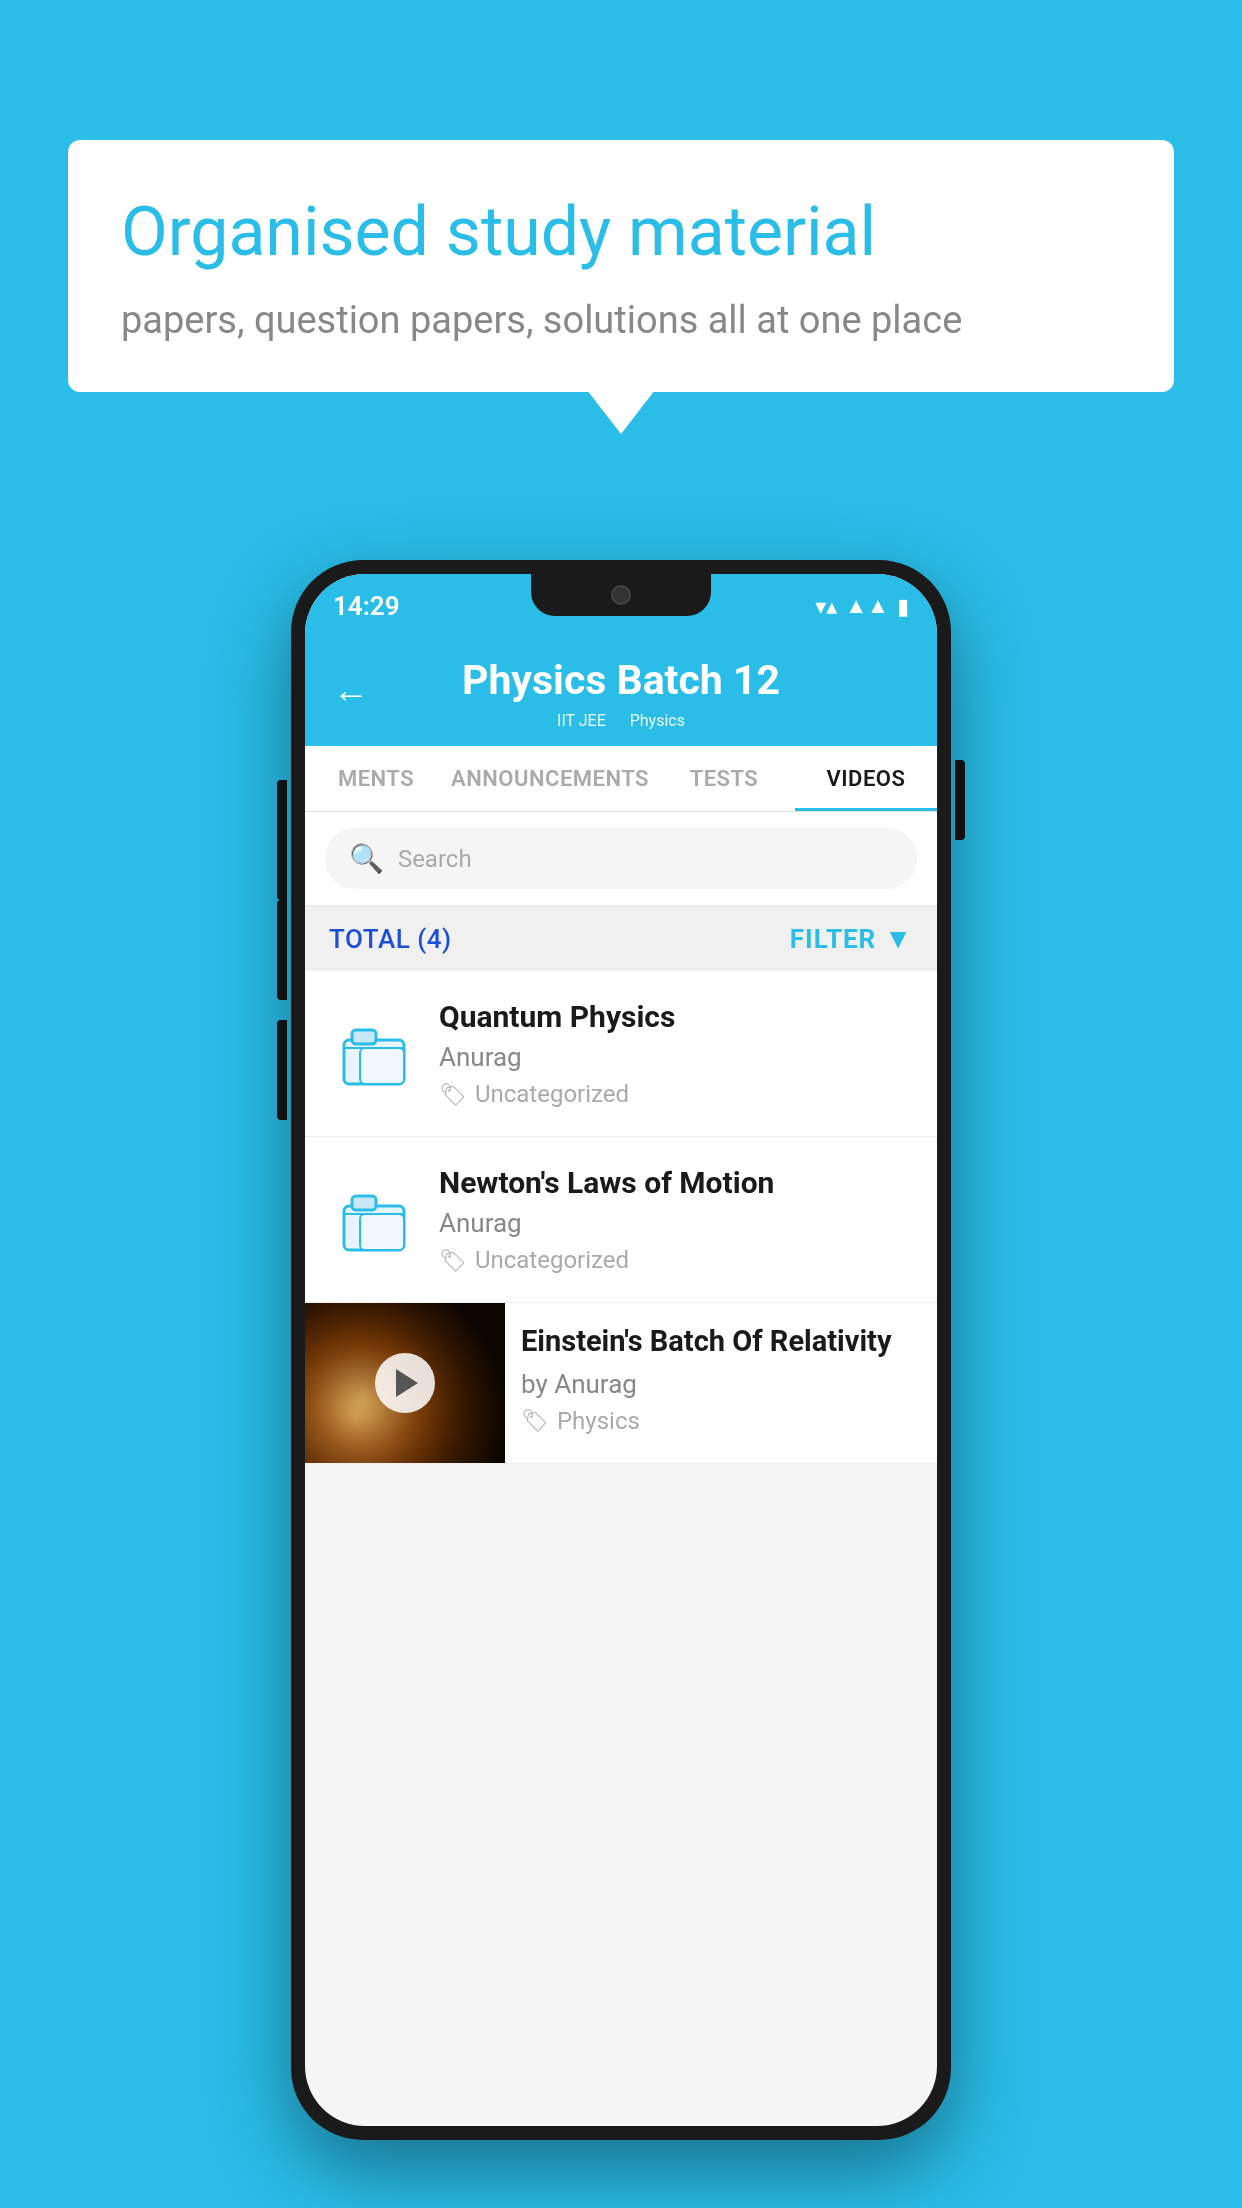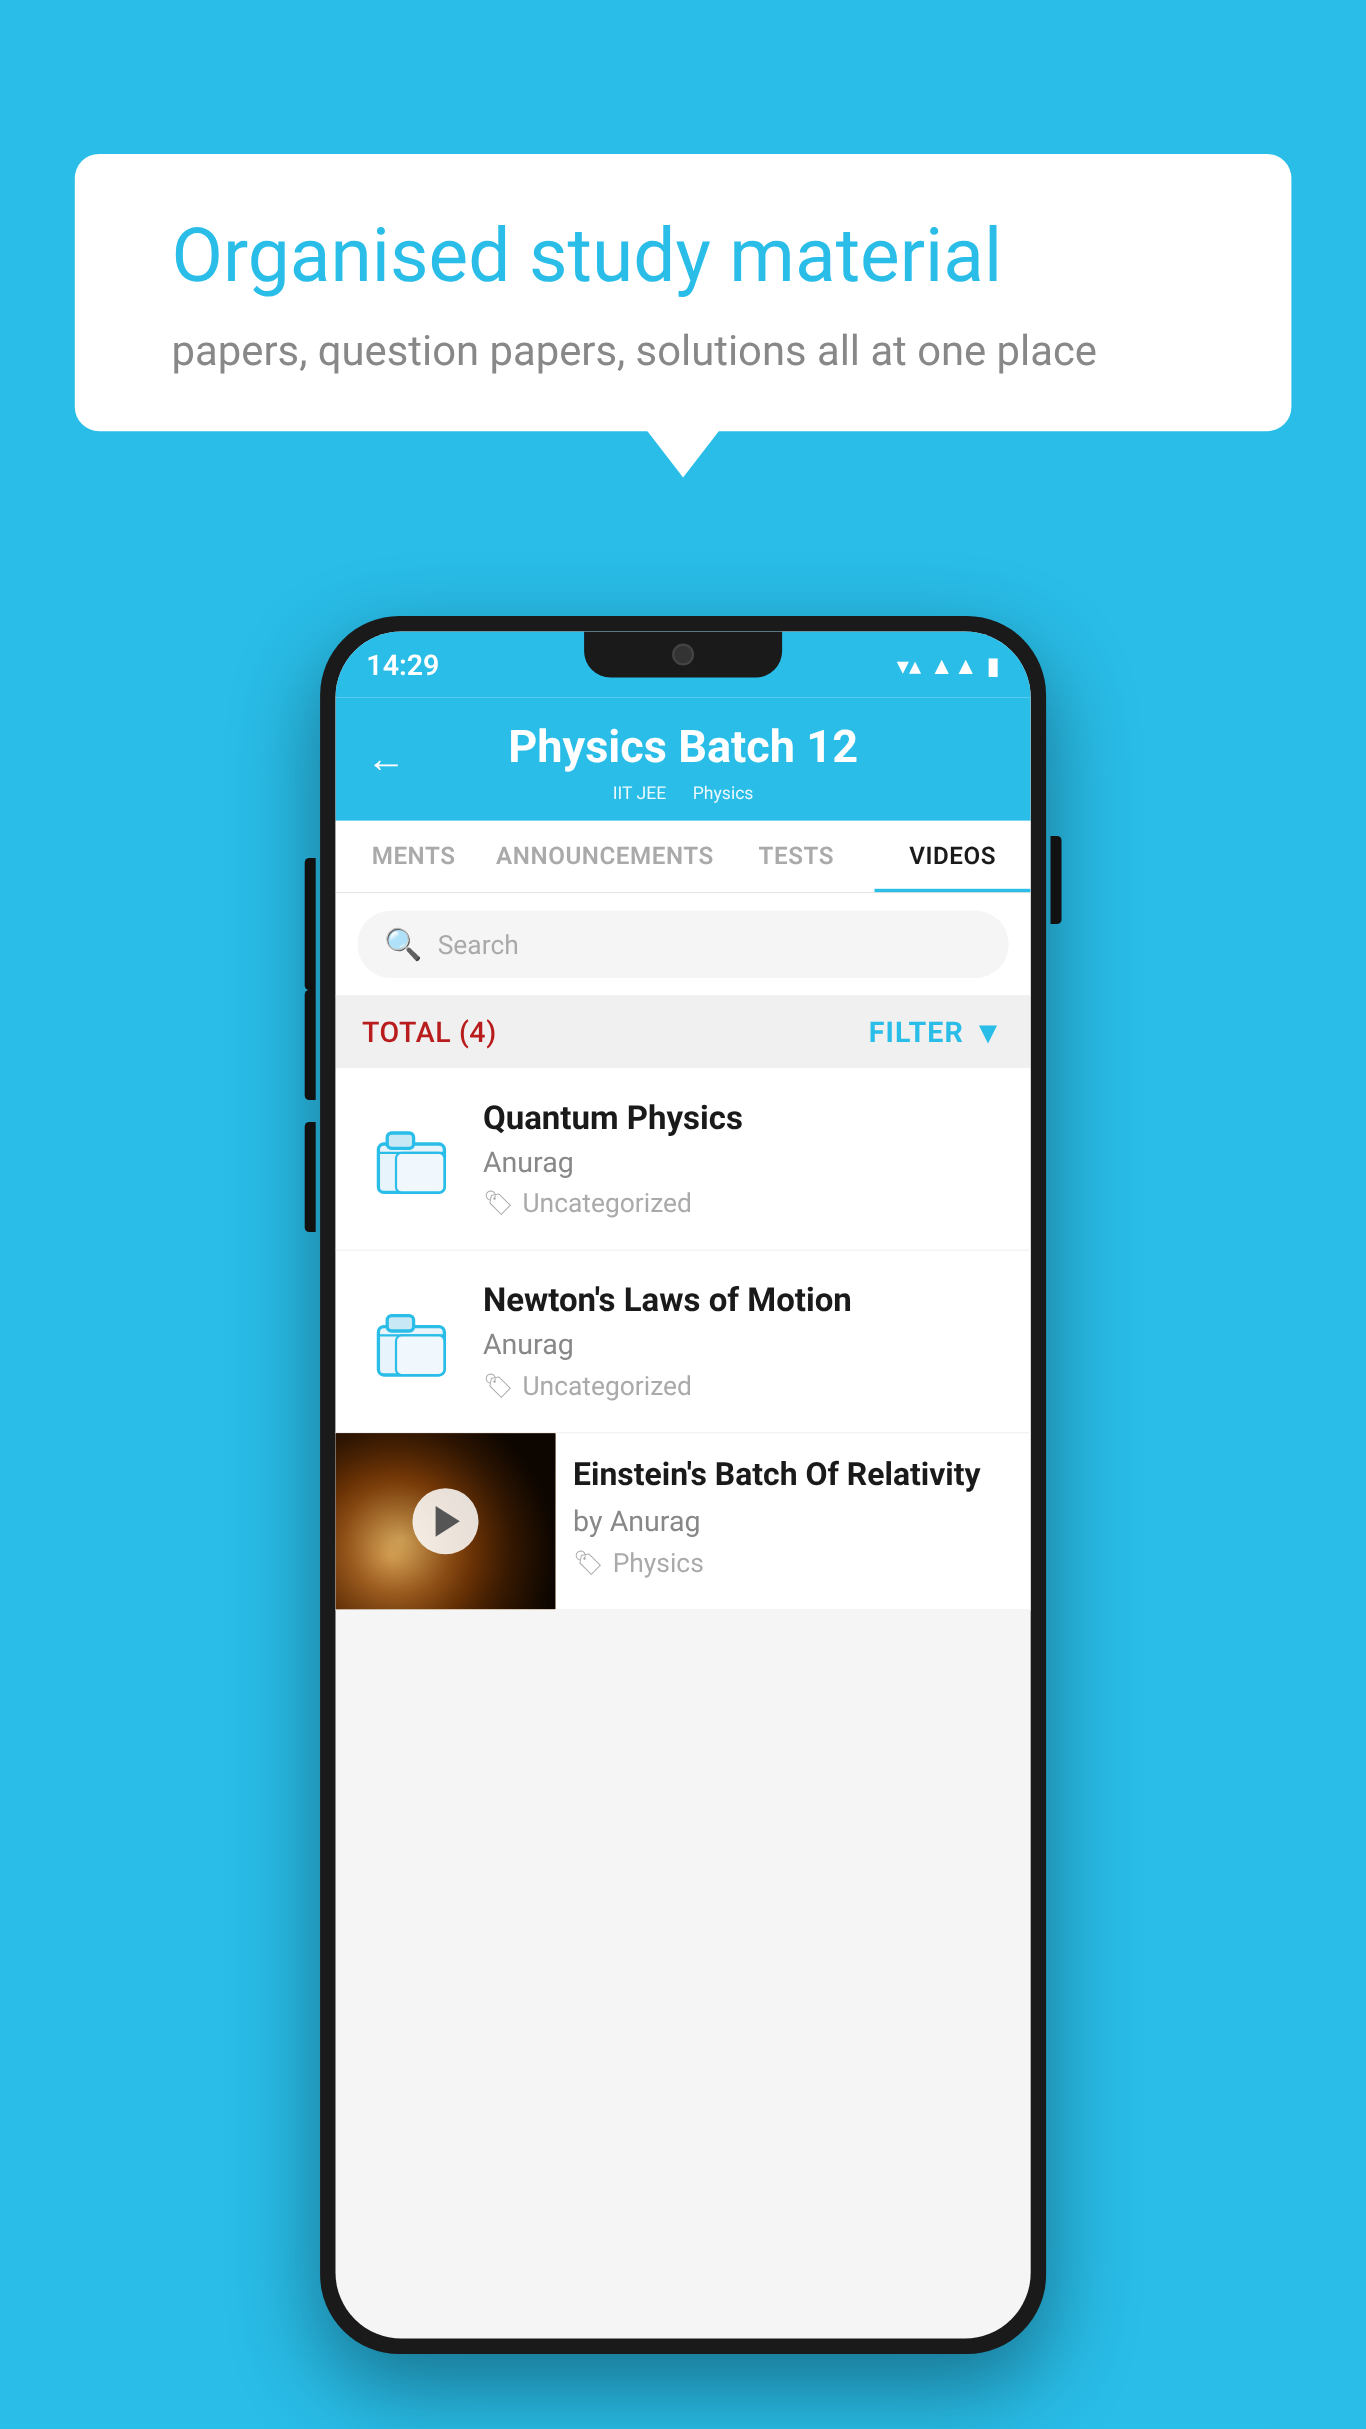--- a/index.html
+++ b/index.html
@@ -16,22 +16,22 @@
     
     .bubble-section {
       position: absolute;
       top: 140px;
       left: 68px;
       right: 68px;
     }
 
     .speech-bubble {
       background: white;
-      border-radius: 22px;
-      padding: 52px 60px 50px 88px;
+      border-radius: 12px;
+      padding: 52px 60px 50px 53px;
       position: relative;
     }
 
     .speech-bubble::after {
       content: '';
       position: absolute;
       bottom: -42px;
       left: 50%;
       transform: translateX(-50%);
       width: 0;
@@ -248,21 +248,21 @@
     .filter-bar {
       background: #f0f0f0;
       display: flex;
       justify-content: space-between;
       align-items: center;
       padding: 16px 24px;
     }
 
     .total-label {
       font-size: 26px;
-      color: #b91c1c;
+      color: #1d4ed8;
       font-weight: 500;
       letter-spacing: 0.5px;
     }
 
     .filter-btn {
       display: flex;
       align-items: center;
       gap: 8px;
       color: #29bde8;
       font-size: 26px;

